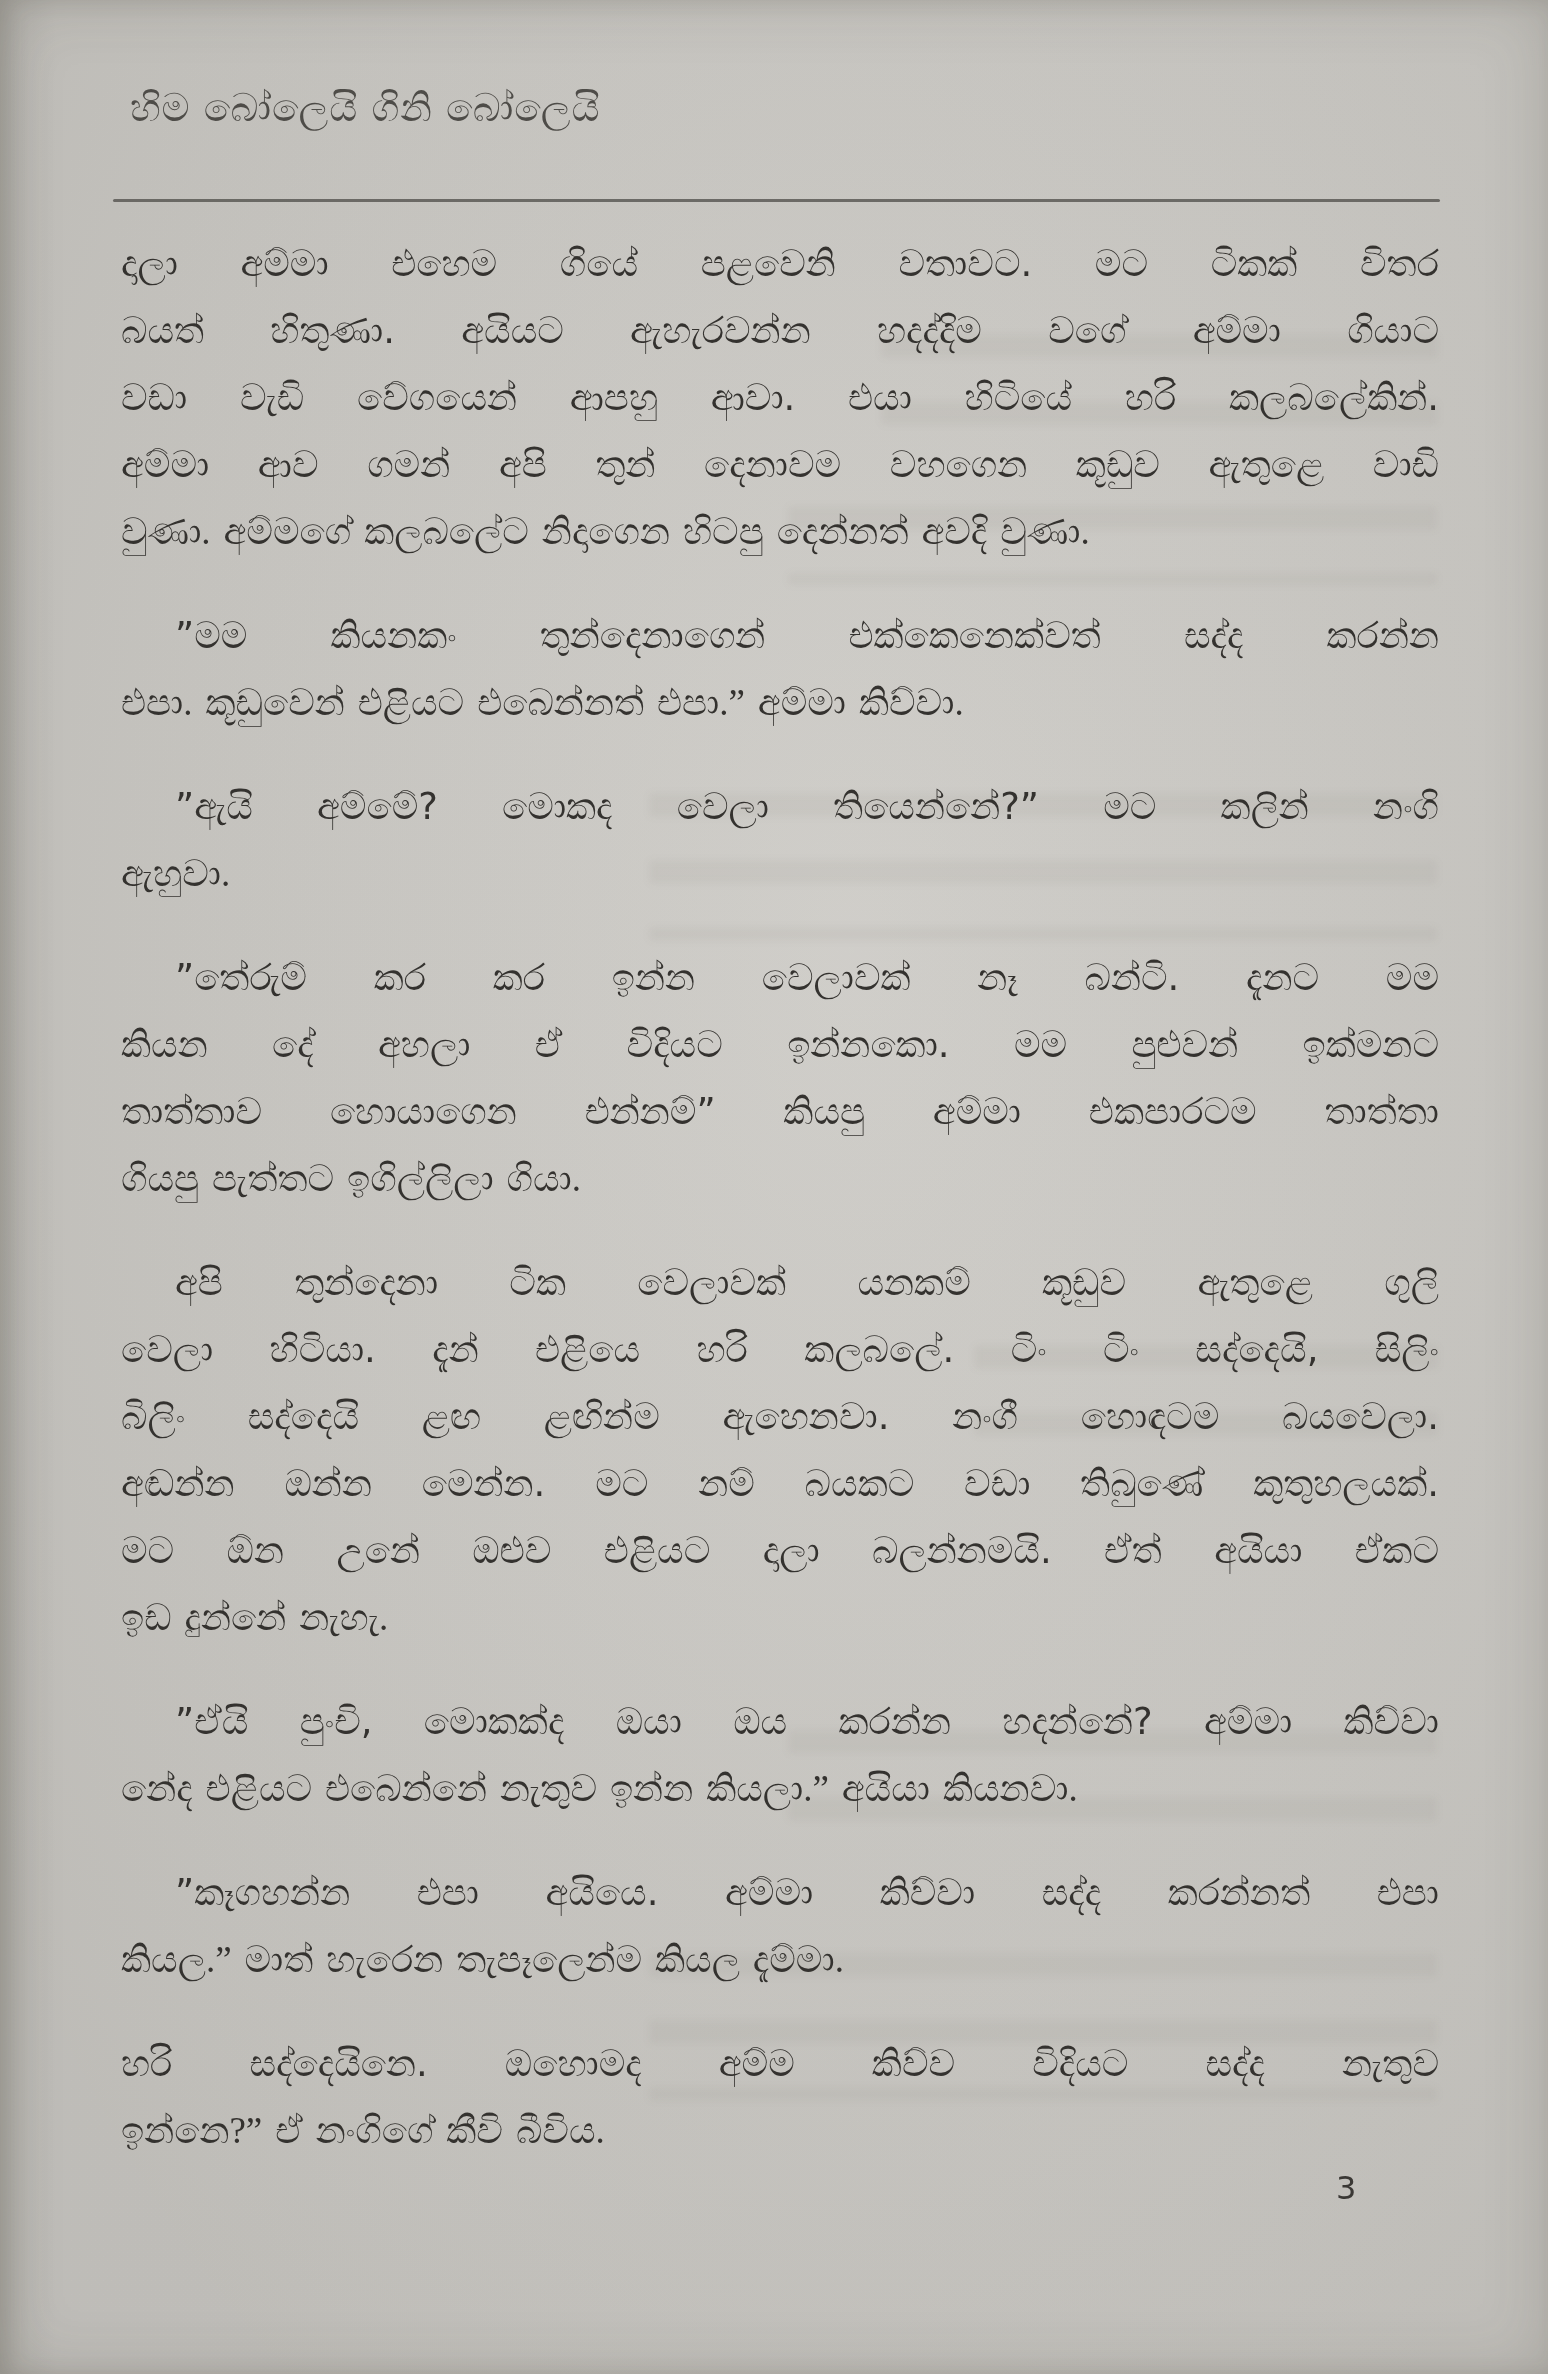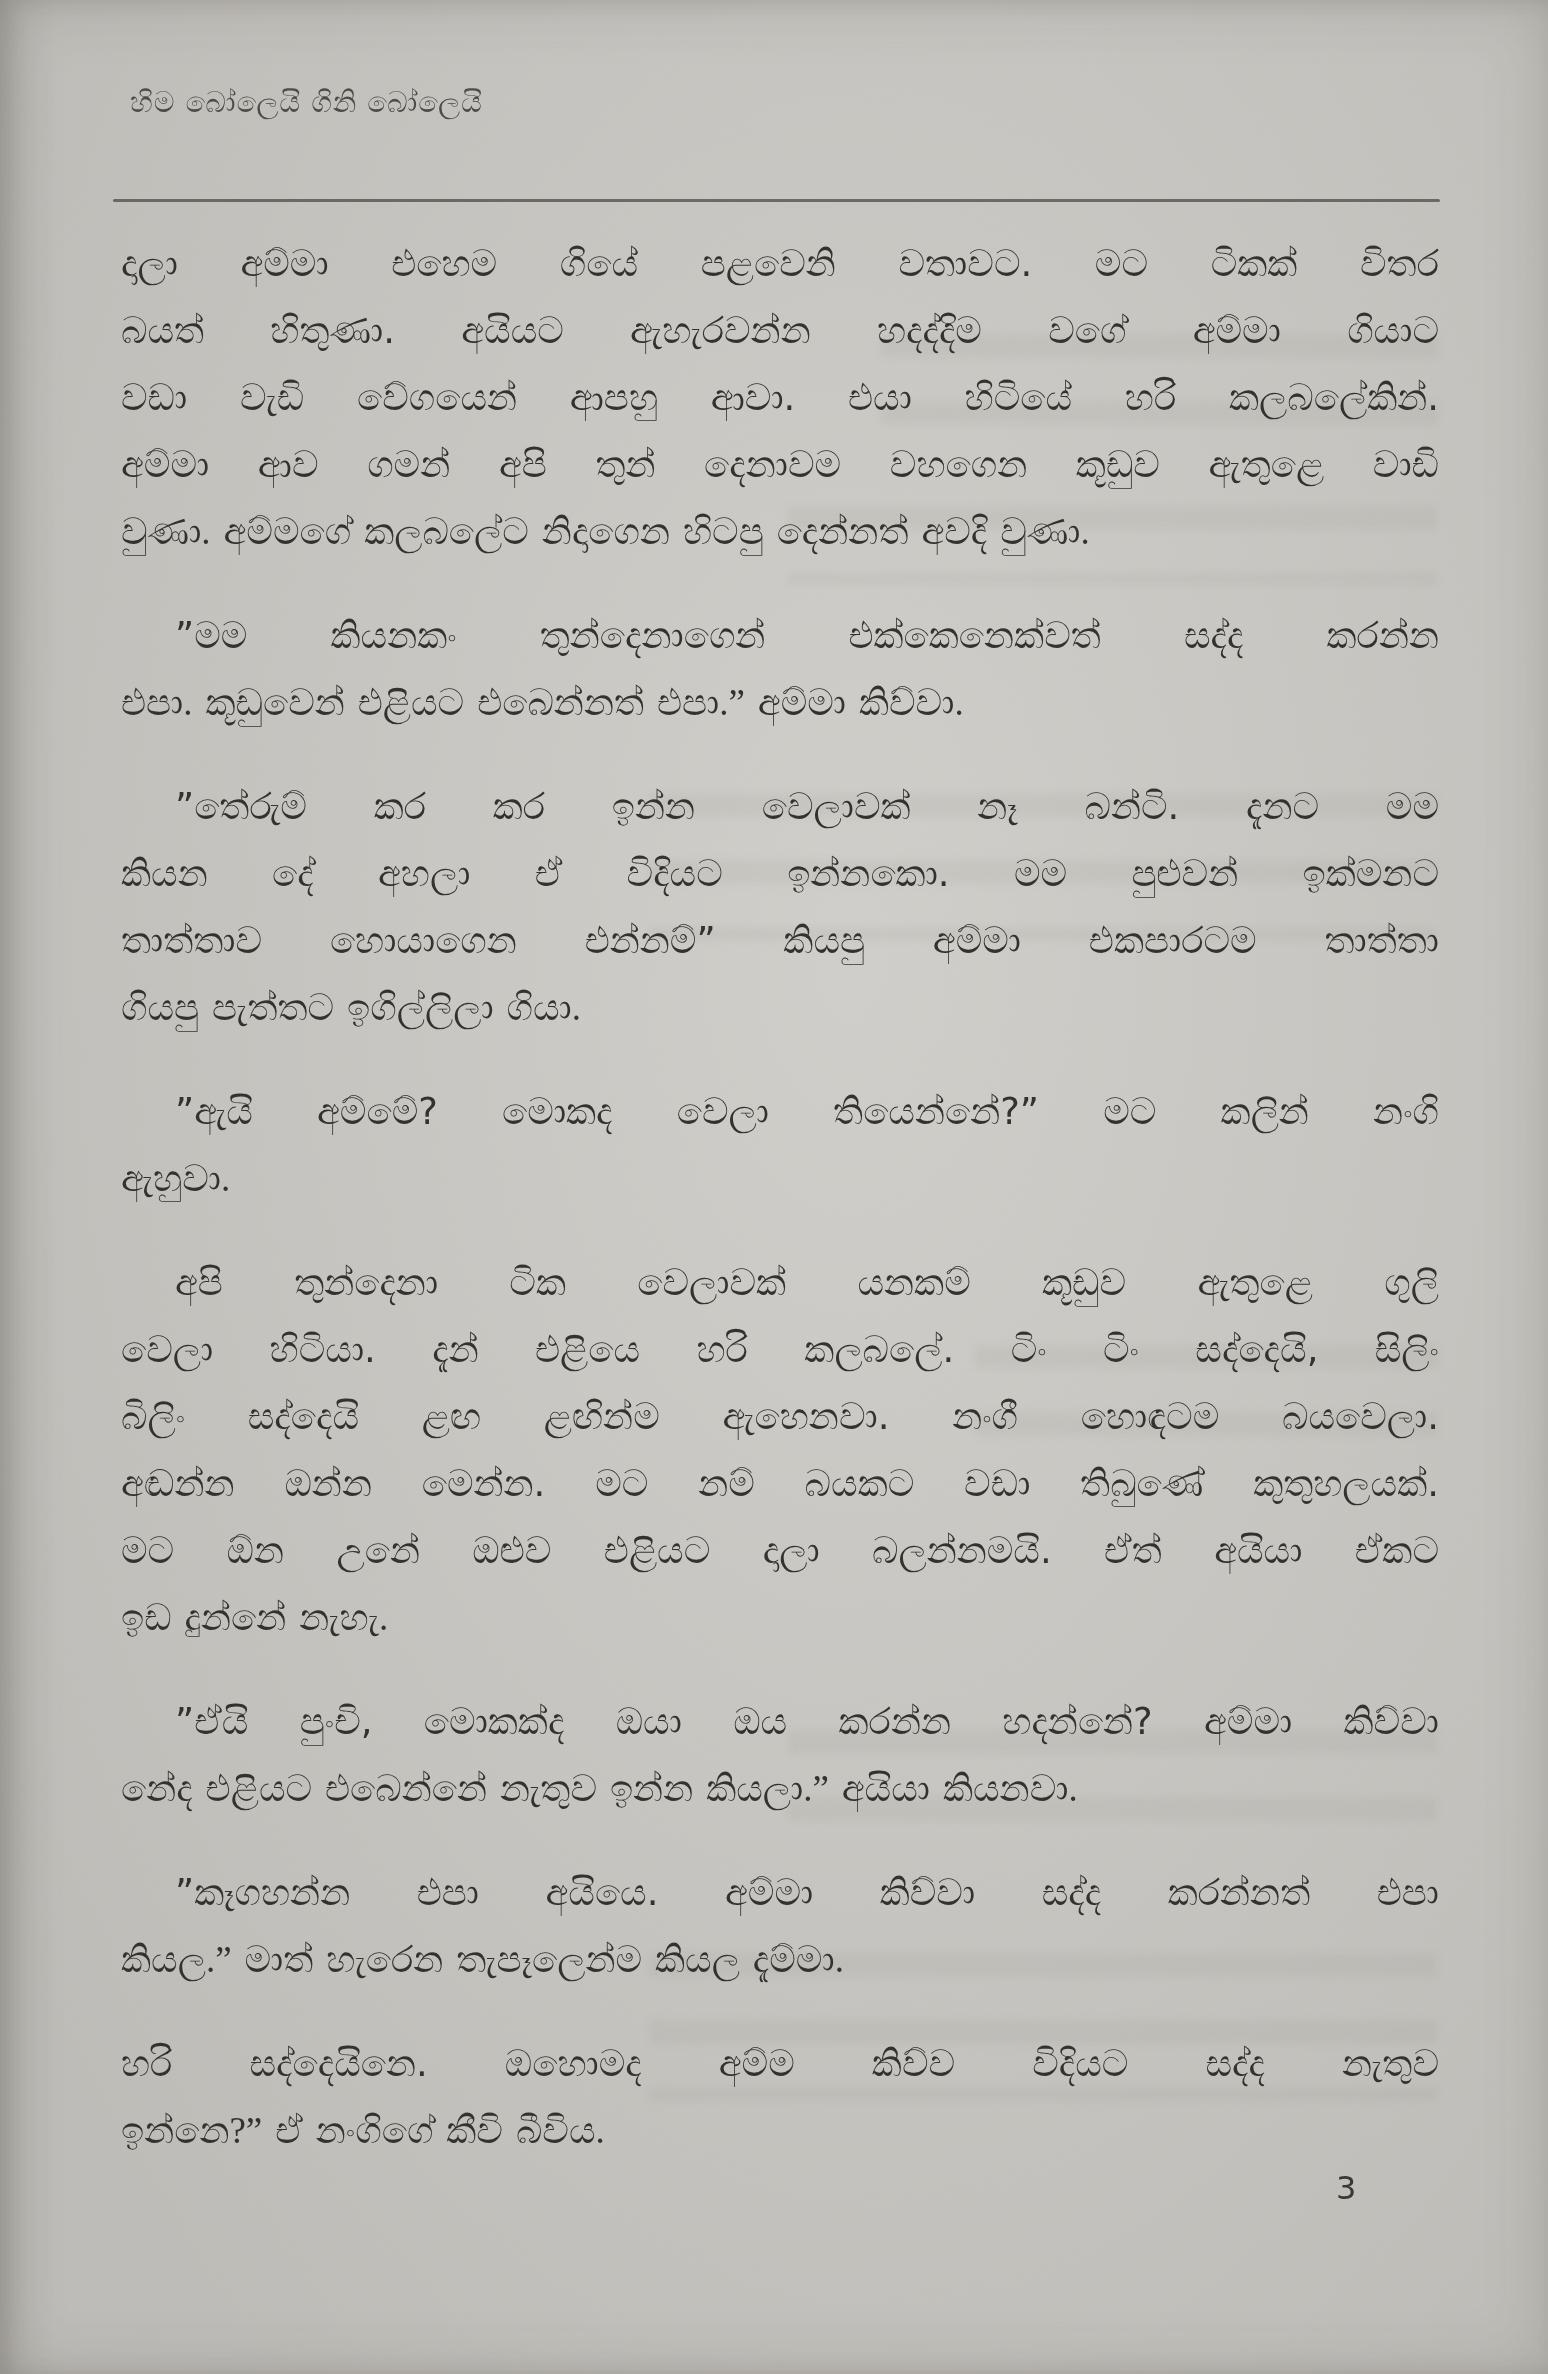--- a/index.html
+++ b/index.html
@@ -13,21 +13,21 @@
     width: 1548px; height: 2375px;
     overflow: hidden;
     background:
       radial-gradient(ellipse at 55% 40%, rgba(255,255,255,.10), rgba(0,0,0,.06) 85%),
       linear-gradient(90deg, #bfbdb8 0, #cac8c3 56px, #cbc9c4 100%);
     box-shadow: inset 0 0 65px rgba(60,55,45,.18), inset 9.3px 0 20.4px rgba(60,55,45,.14);
     color: #34322f;
   }
   .running-header {
     position: absolute; left: 130px; top: 85px;
-    font-size: 29px; letter-spacing: 0.9px;
+    font-size: 39px; letter-spacing: 0.9px;
     color: #4e4c48;
   }
   .header-rule {
     position: absolute; left: 113px; right: 108px; top: 199px;
     height: 2.8px; background: rgba(72,70,66,.72); border-radius: 1.9px;
   }
   .content {
     position: absolute; left: 121px; right: 109px; top: 230px;
     font-size: 37px; line-height: 67px;
     word-spacing: 3.7px;
@@ -80,29 +80,29 @@
       <div class="line">අම්මා ආව ගමන් අපි තුන් දෙනාවම වහගෙන කූඩුව ඇතුළෙ වාඩි</div>
       <div class="line last">වුණා. අම්මගේ කලබලේට නිදාගෙන හිටපු දෙන්නත් අවදි වුණා.</div>
     </div>
 
     <div class="para">
       <div class="line indent">”මම කියනකං තුන්දෙනාගෙන් එක්කෙනෙක්වත් සද්ද කරන්න</div>
       <div class="line last">එපා. කූඩුවෙන් එළියට එබෙන්නත් එපා.” අම්මා කිව්වා.</div>
     </div>
 
     <div class="para">
+      <div class="line indent">”ඇයි අම්මේ? මොකද වෙලා තියෙන්නේ?” මට කලින් නංගි</div>
+      <div class="line last">ඇහුවා.</div>
+    </div>
+
+    <div class="para">
       <div class="line indent">”තේරුම් කර කර ඉන්න වෙලාවක් නෑ බන්ටි. දැනට මම</div>
       <div class="line">කියන දේ අහලා ඒ විදියට ඉන්නකො. මම පුළුවන් ඉක්මනට</div>
       <div class="line">තාත්තාව හොයාගෙන එන්නම්” කියපු අම්මා එකපාරටම තාත්තා</div>
       <div class="line last">ගියපු පැත්තට ඉගිල්ලිලා ගියා.</div>
-    </div>
-
-    <div class="para">
-      <div class="line indent">”ඇයි අම්මේ? මොකද වෙලා තියෙන්නේ?” මට කලින් නංගි</div>
-      <div class="line last">ඇහුවා.</div>
     </div>
 
     <div class="para">
       <div class="line indent">අපි තුන්දෙනා ටික වෙලාවක් යනකම් කූඩුව ඇතුළෙ ගුලි</div>
       <div class="line">වෙලා හිටියා. දැන් එළියෙ හරි කලබලේ. ටිං ටිං සද්දෙයි, සිලිං</div>
       <div class="line">බිලිං සද්දෙයි ළඟ ළඟින්ම ඇහෙනවා. නංගී හොඳටම බයවෙලා.</div>
       <div class="line">අඬන්න ඔන්න මෙන්න. මට නම් බයකට වඩා තිබුණේ කුතුහලයක්.</div>
       <div class="line">මට ඕන උනේ ඔළුව එළියට දාලා බලන්නමයි. ඒත් අයියා ඒකට</div>
       <div class="line last">ඉඩ දුන්නේ නැහැ.</div>
     </div>

